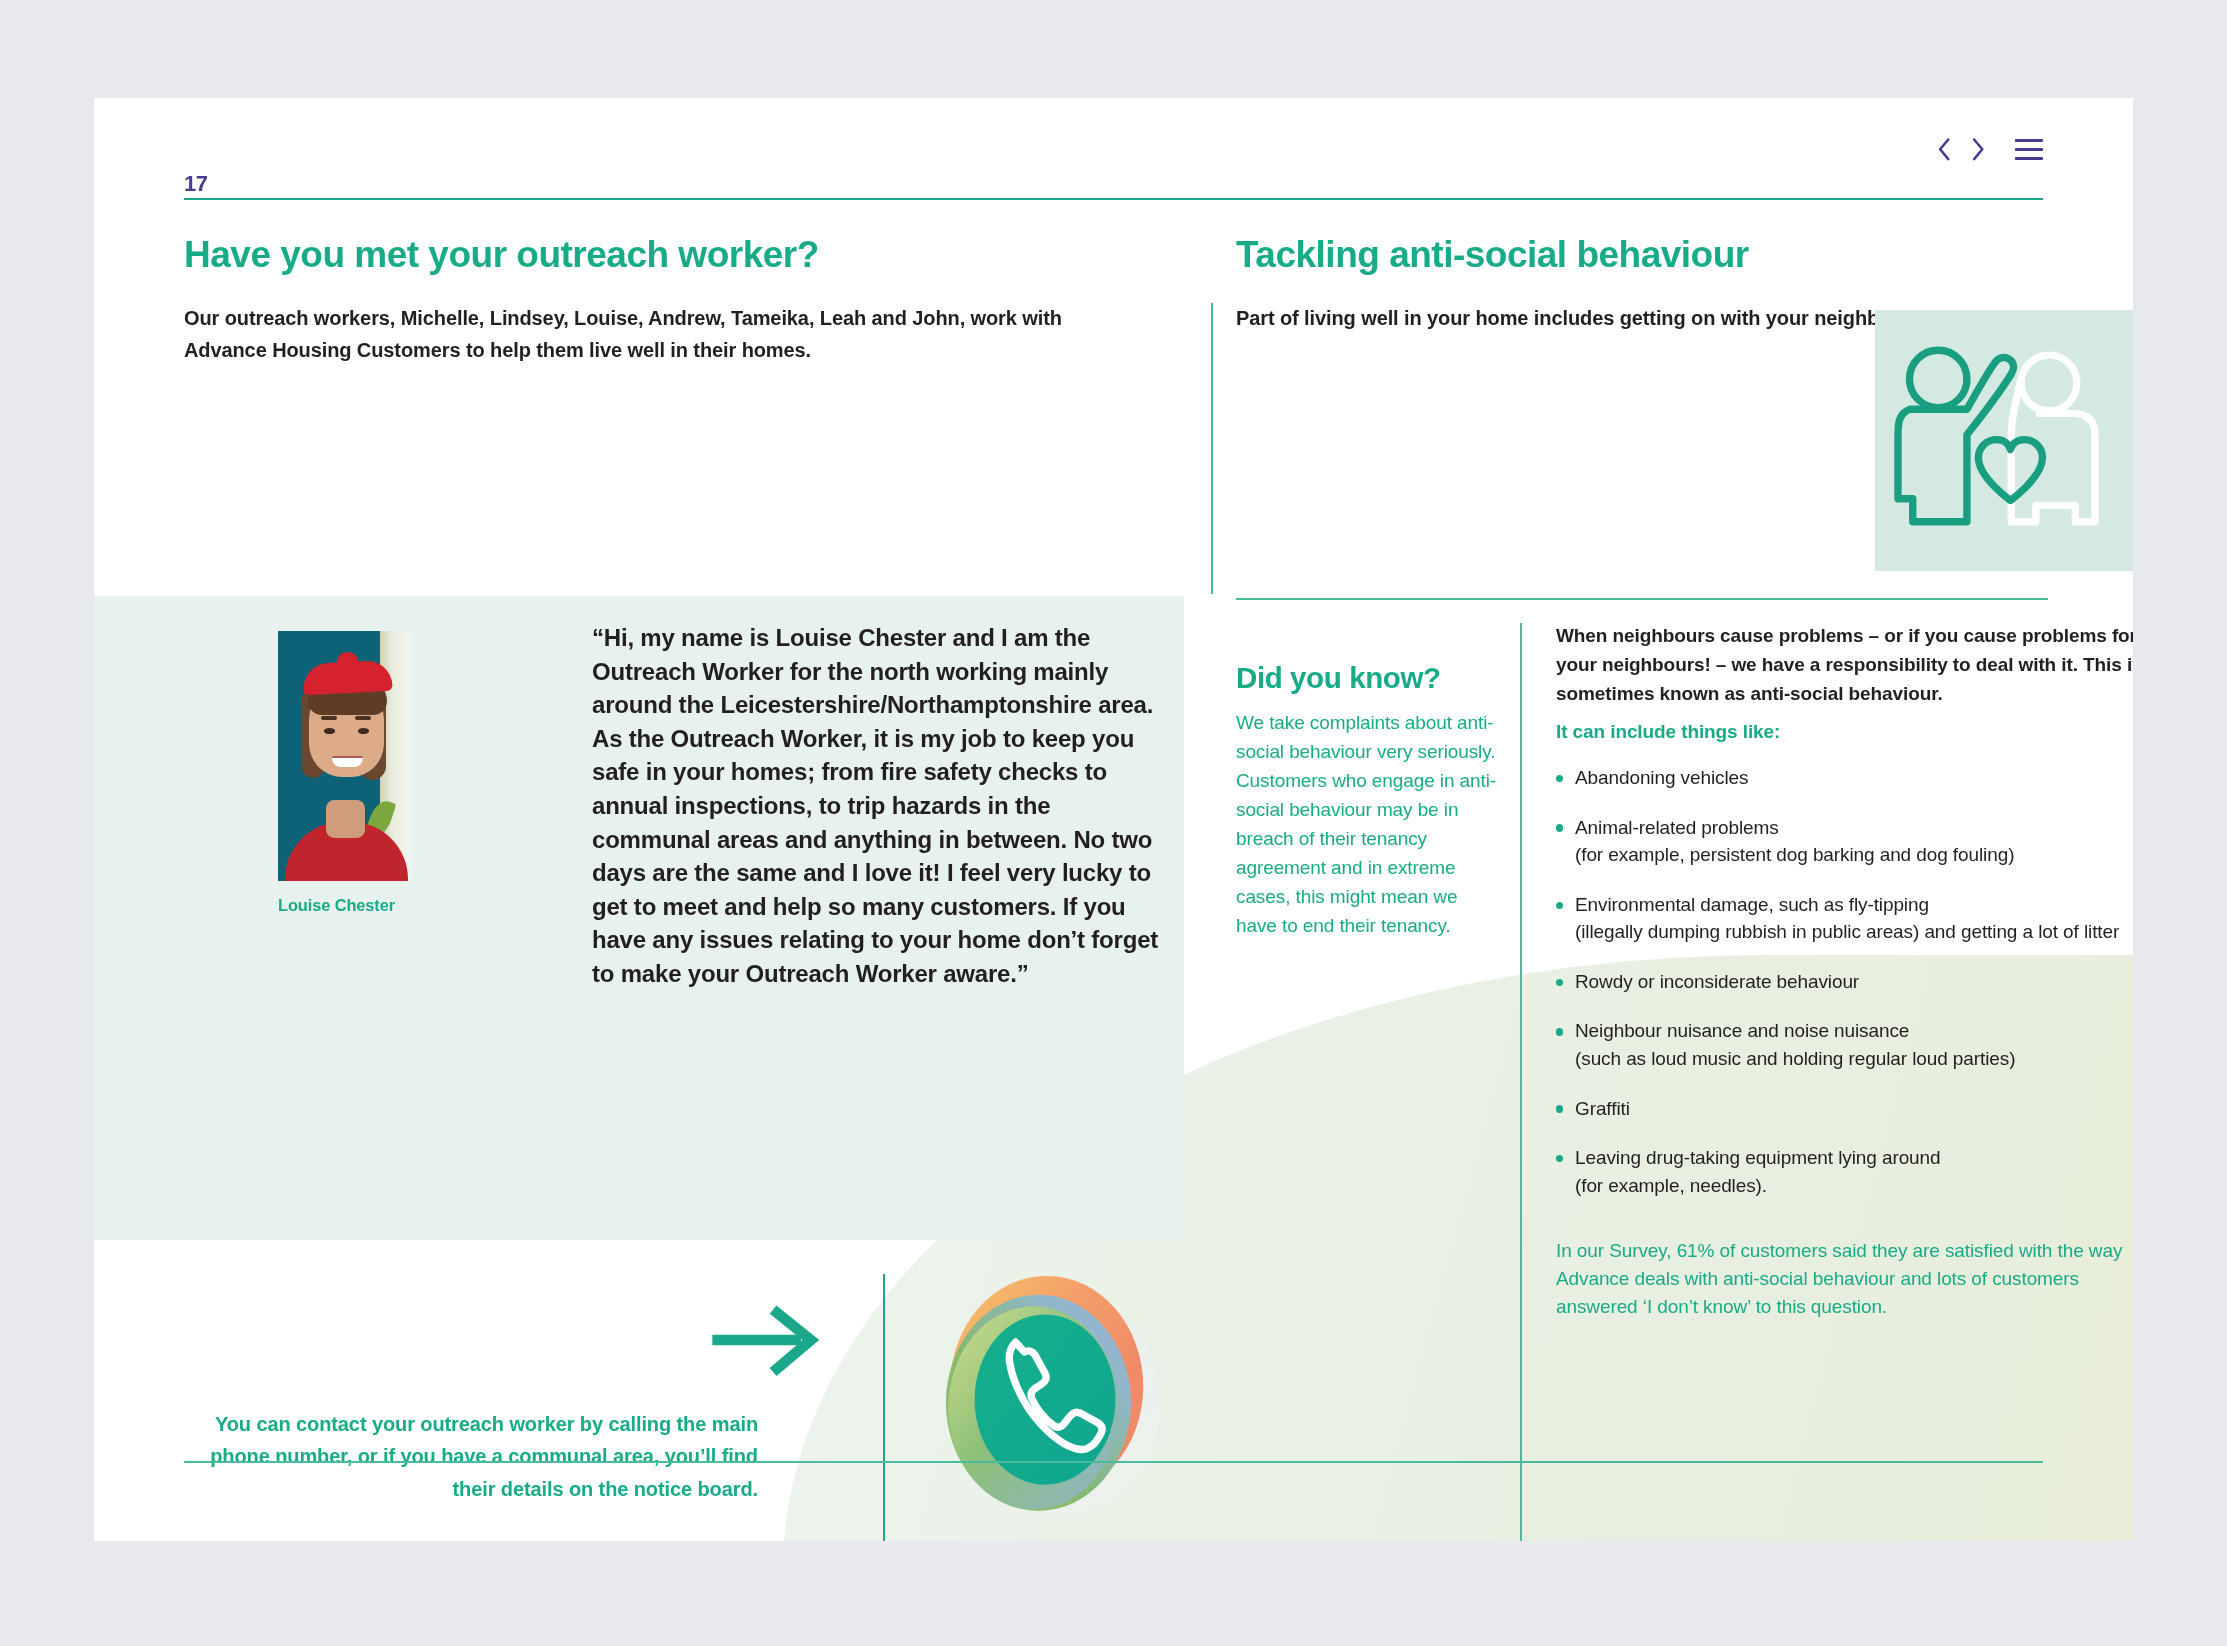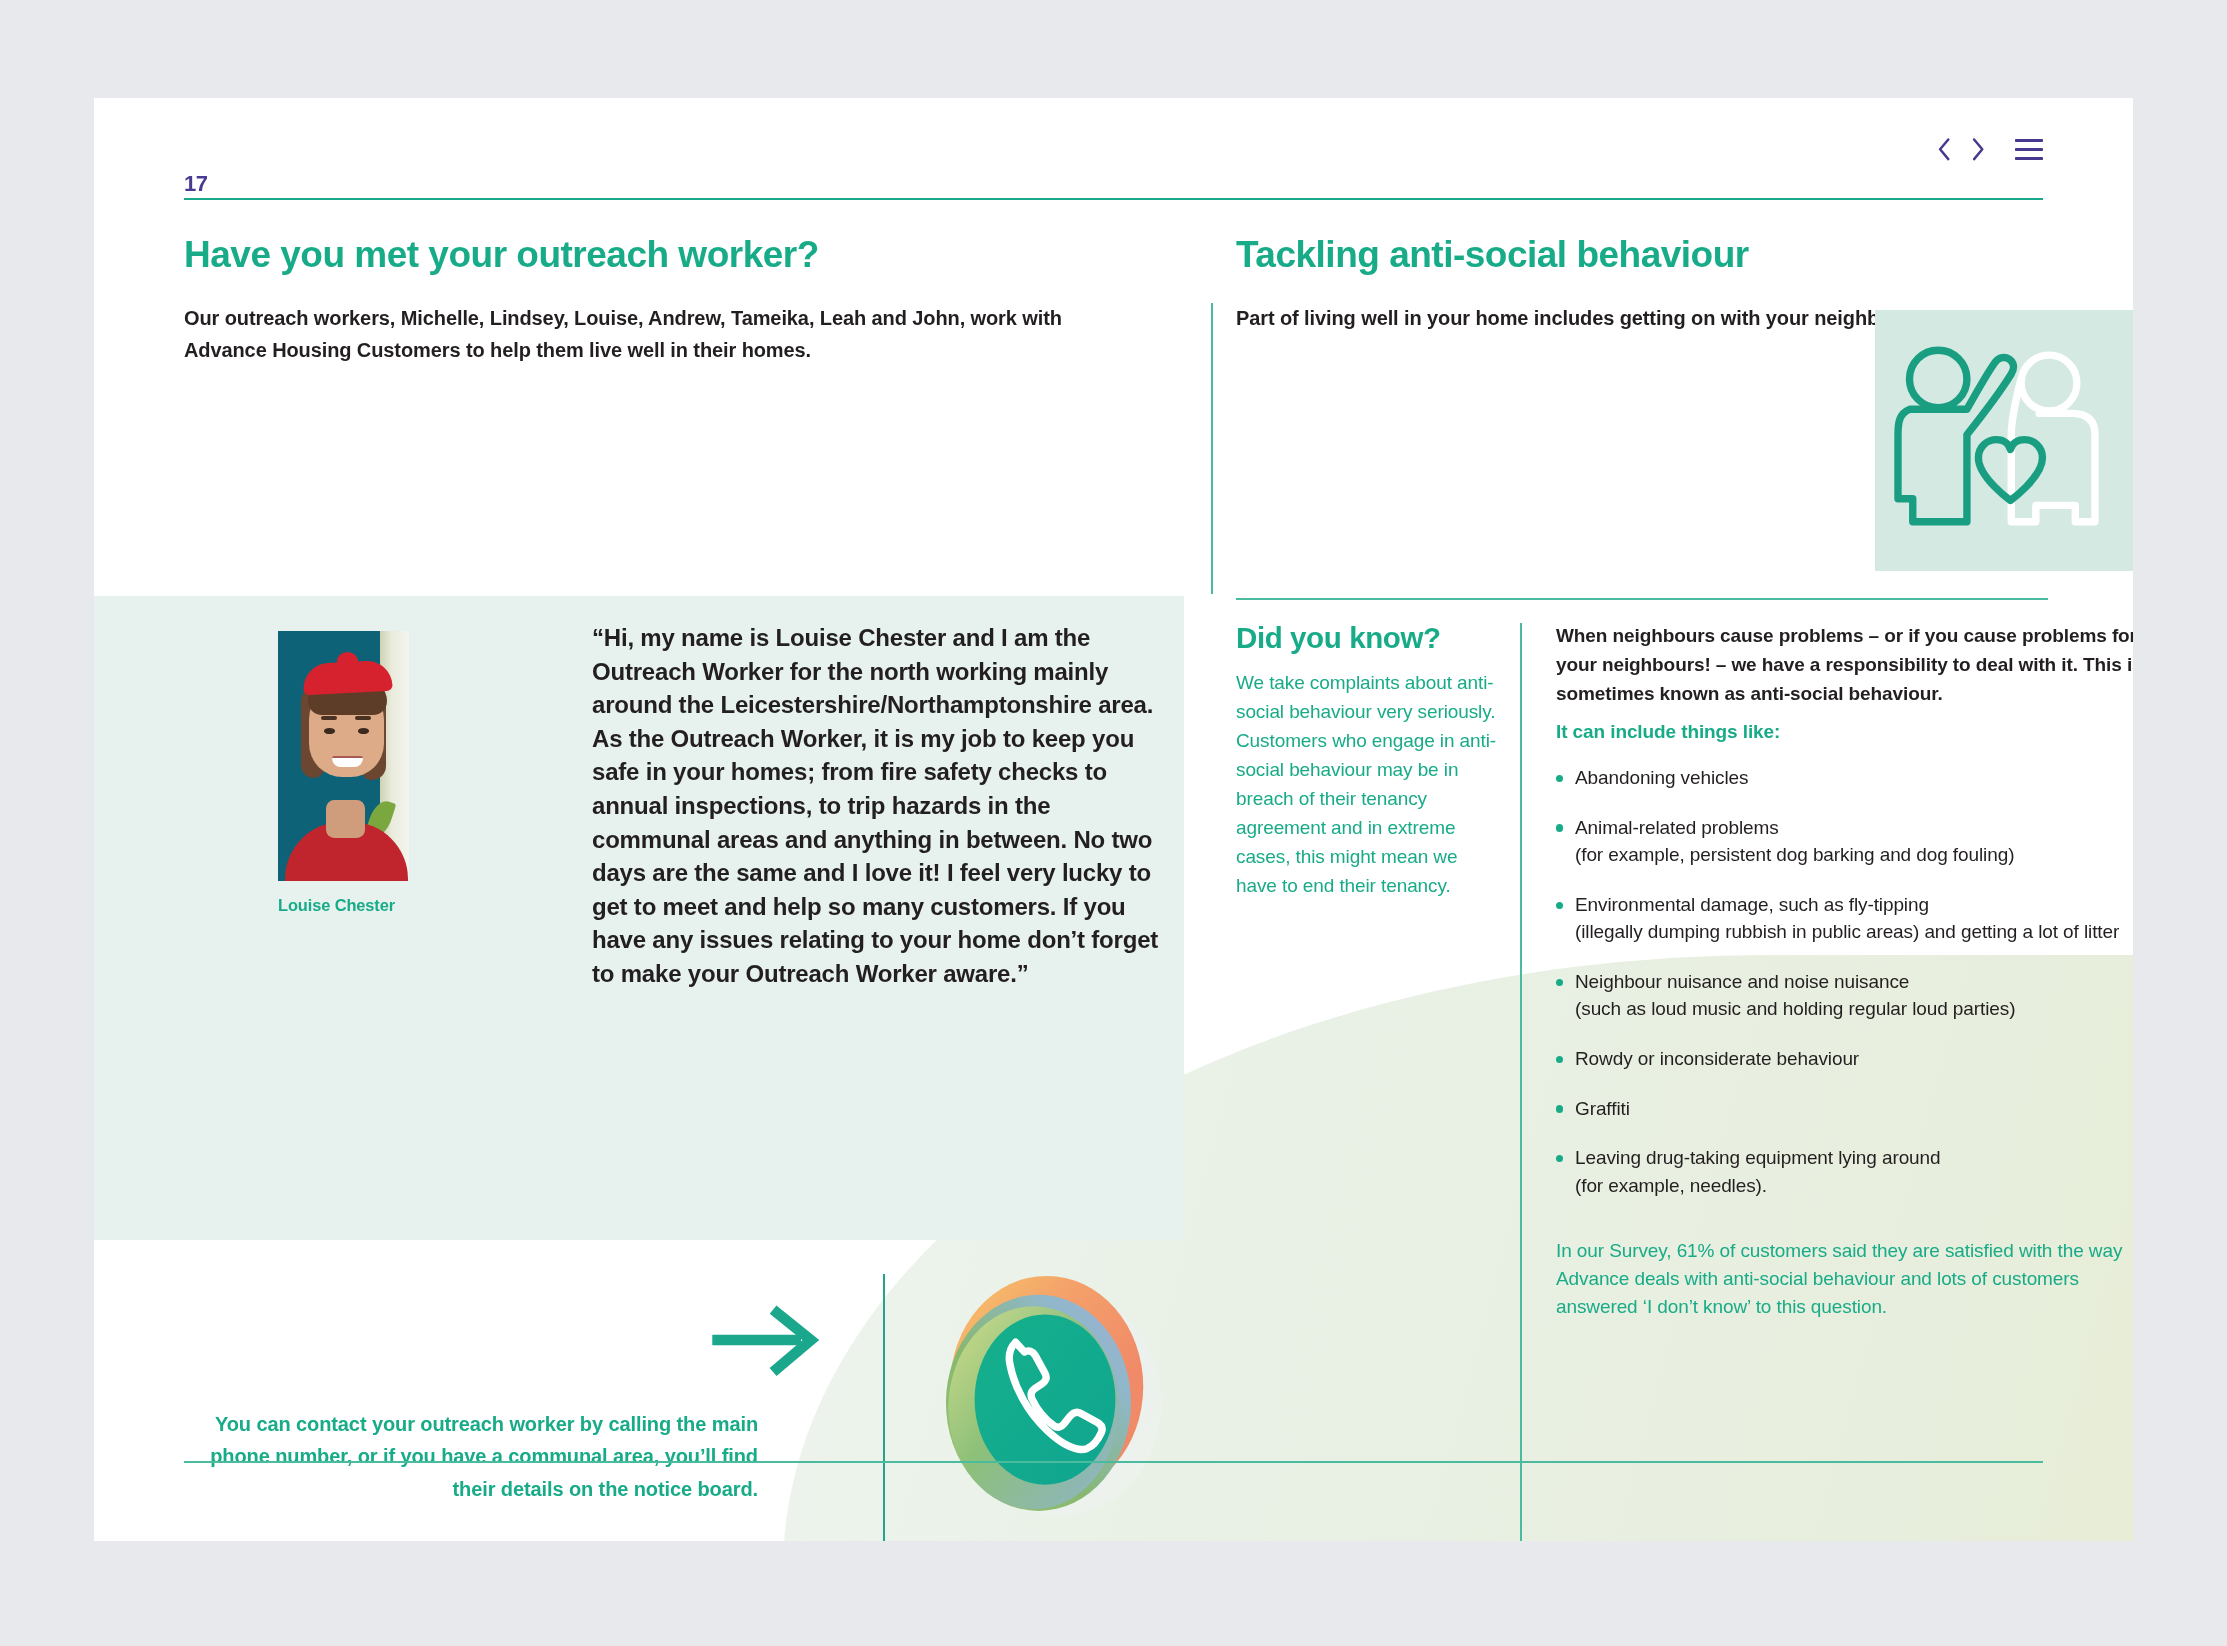--- a/index.html
+++ b/index.html
@@ -302,20 +302,21 @@
     left: 1142px;
     top: 523px;
     width: 266px;
   }
   h2.dyk-title {
     font-size: 29.5px;
     font-weight: bold;
     color: #18ab88;
     letter-spacing: -0.4px;
     margin-bottom: 13px;
+    margin-top: 40px;
   }
   .dyk-body {
     font-size: 19px;
     color: #18ab88;
     line-height: 1.53;
     letter-spacing: -0.1px;
   }
 
   .vdiv-mid {
     position: absolute;
@@ -532,25 +533,25 @@
       </li>
       <li>
         <span>Animal-related problems</span>
         <span class="sub">(for example, persistent dog barking and dog fouling)</span>
       </li>
       <li>
         <span>Environmental damage, such as fly-tipping</span>
         <span class="sub">(illegally dumping rubbish in public areas) and getting a lot of litter</span>
       </li>
       <li>
+        <span>Rowdy or inconsiderate behaviour</span>
+      </li>
+      <li>
         <span>Neighbour nuisance and noise nuisance</span>
         <span class="sub">(such as loud music and holding regular loud parties)</span>
-      </li>
-      <li>
-        <span>Rowdy or inconsiderate behaviour</span>
       </li>
       <li>
         <span>Graffiti</span>
       </li>
       <li>
         <span>Leaving drug-taking equipment lying around</span>
         <span class="sub">(for example, needles).</span>
       </li>
     </ul>
 

